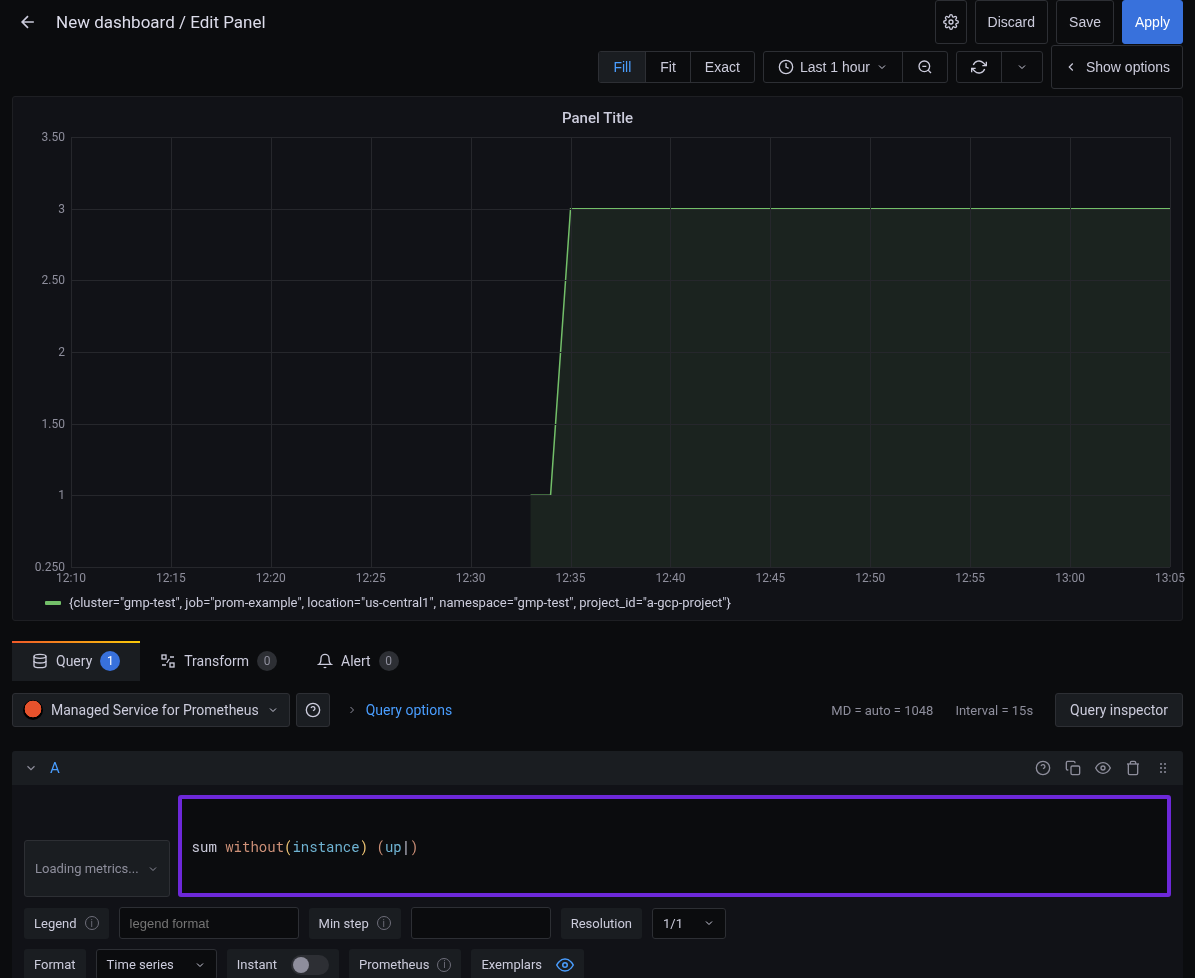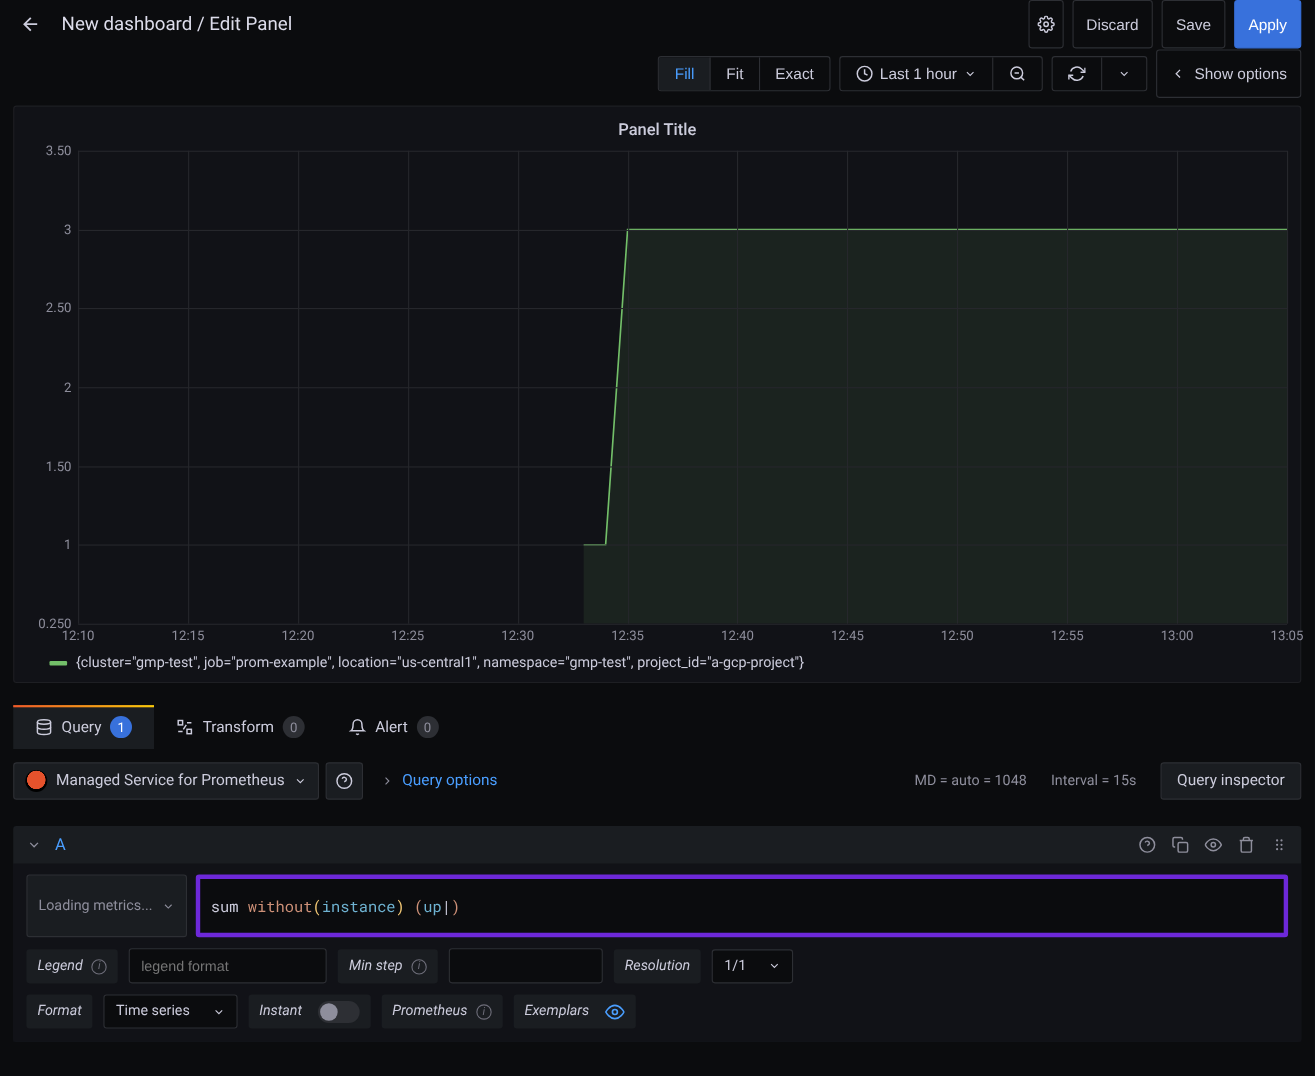--- a/index.html
+++ b/index.html
@@ -302,20 +302,21 @@
   background: #1a1d21;
   border: 1px solid #2d2f34;
   padding: 20px 10px;
   border-radius: 3px;
   color: #8e8e9c;
   display: flex;
   align-items: center;
   gap: 8px;
   cursor: pointer;
   font-size: 13px;
+  margin-top: 45px;
 }
 .code-input {
   flex: 1;
   background: #0b0c0e;
   border: 4px solid #6d28d9;
   padding: 7px 10px;
   border-radius: 3px;
   font-family: "Roboto Mono", monospace;
   font-size: 14px;
   display: flex;
@@ -335,23 +336,22 @@
   display: flex;
   align-items: center;
   background: #1a1d21;
   border-radius: 3px;
 }
 .fld-label {
   padding: 8px 10px;
   color: #ccccdc;
   font-size: 13px;
   display: flex;
-  align-items: flex-end;
-  gap: 8px;
-  font-style: italic;
+  align-items: center;
+  gap: 8px;
 }
 .fld-input {
   background: #0b0c0e;
   border: 1px solid #2d2f34;
   padding: 7px 10px;
   color: #f9a8d4;
   font-size: 13px;
   border-radius: 3px;
   height: 32px;
 }

